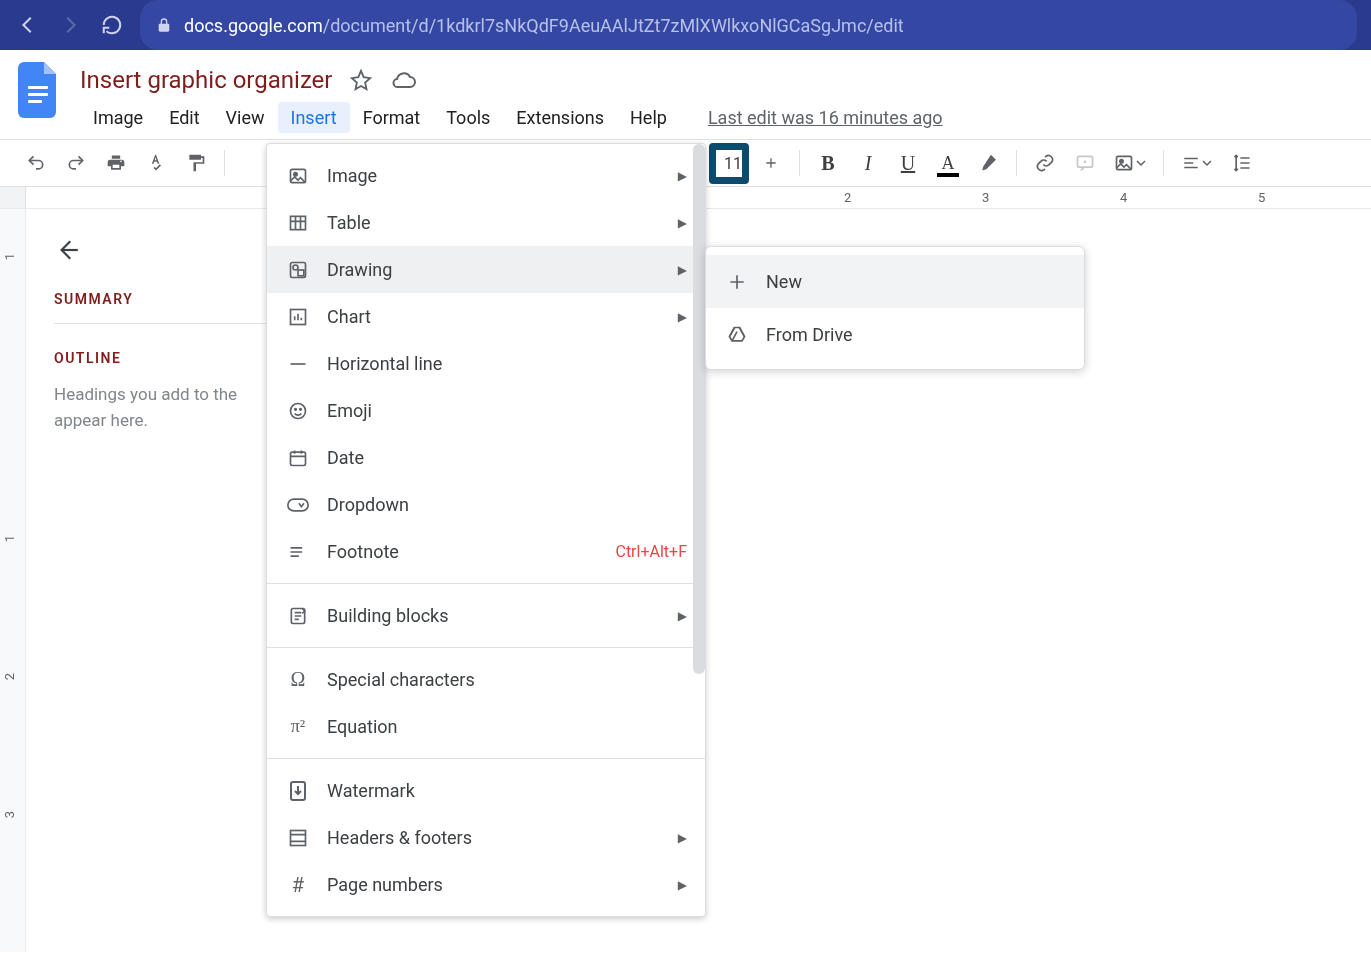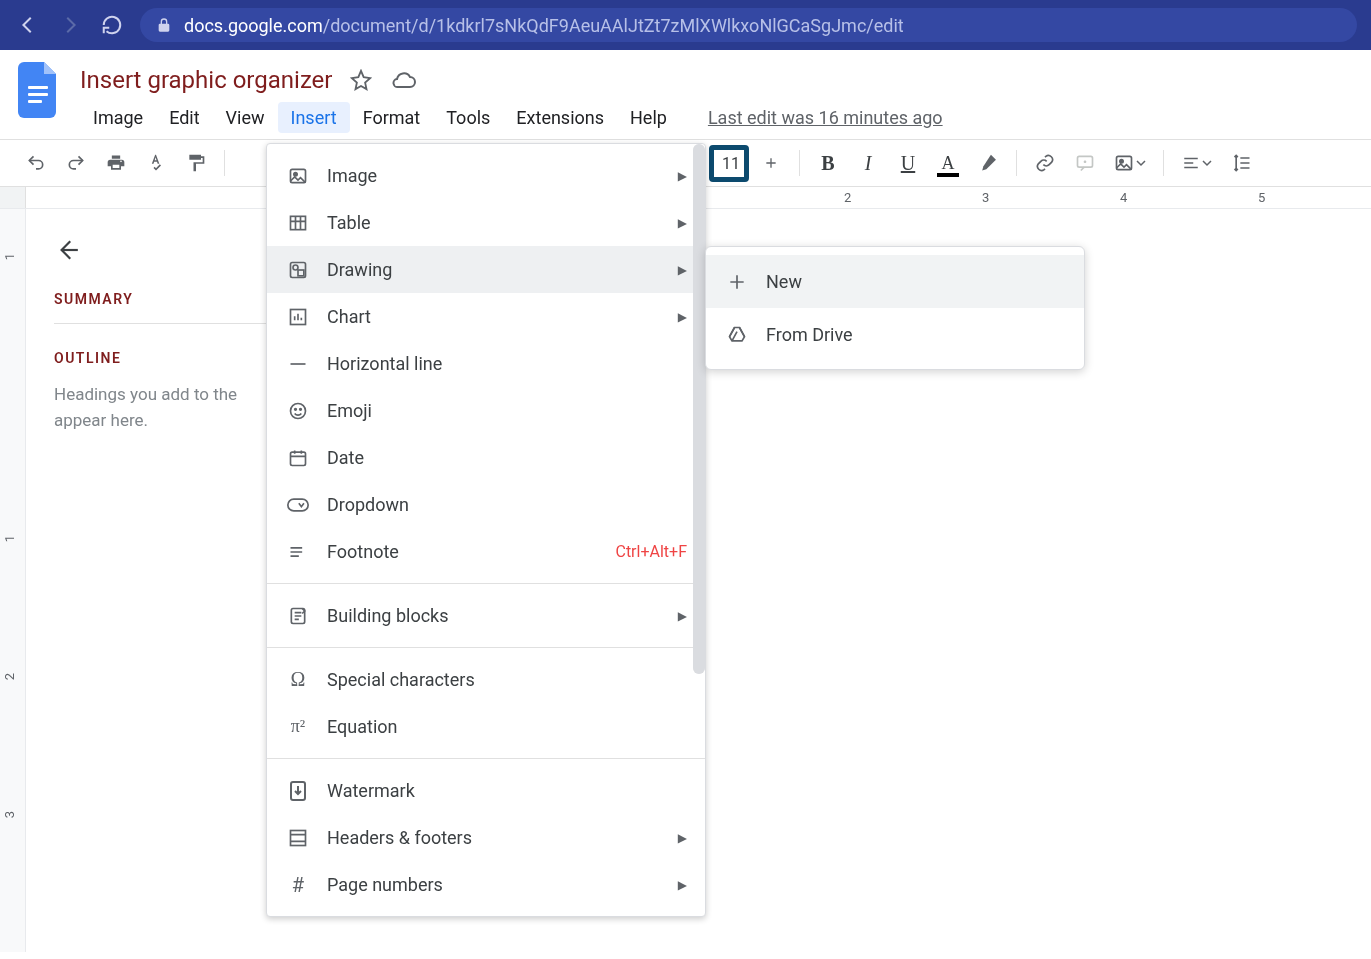--- a/index.html
+++ b/index.html
@@ -26,21 +26,21 @@
     width: 28px; height: 28px;
     display: flex; align-items: center; justify-content: center;
     color: #cfd3ee;
     cursor: pointer;
   }
   .nav-btn.disabled { color: #5b6aa8; }
   .url-bar {
     flex: 1;
     background: #3448a3;
     border-radius: 18px;
-    height: 34px;
+    height: 50px;
     display: flex;
     align-items: center;
     padding: 0 16px;
     color: #e8eaf6;
     font-size: 18px;
     gap: 12px;
   }
   .url-domain { color: #ffffff; }
   .url-path { color: #b7c0e8; }
   
@@ -99,21 +99,21 @@
   }
   .tb-btn {
     width: 36px; height: 36px;
     display: flex; align-items: center; justify-content: center;
     color: #5f6368;
     cursor: pointer;
     border-radius: 4px;
   }
   .tb-sep { width: 1px; height: 26px; background: #e0e0e0; margin: 0 6px; }
   .font-size-box {
-    border: 5px solid #0c4a6e; border-radius: 4px;
+    border: 7px solid #0c4a6e; border-radius: 4px;
     padding: 4px 8px;
     font-size: 16px;
     color: #3c4043;
     width: 40px;
     text-align: center;
   }
   .tb-group { display:flex; align-items:center; gap:4px;}
   .tb-spacer { width: 470px; } 
   .text-color-btn { position: relative; }
   .text-color-underline {

